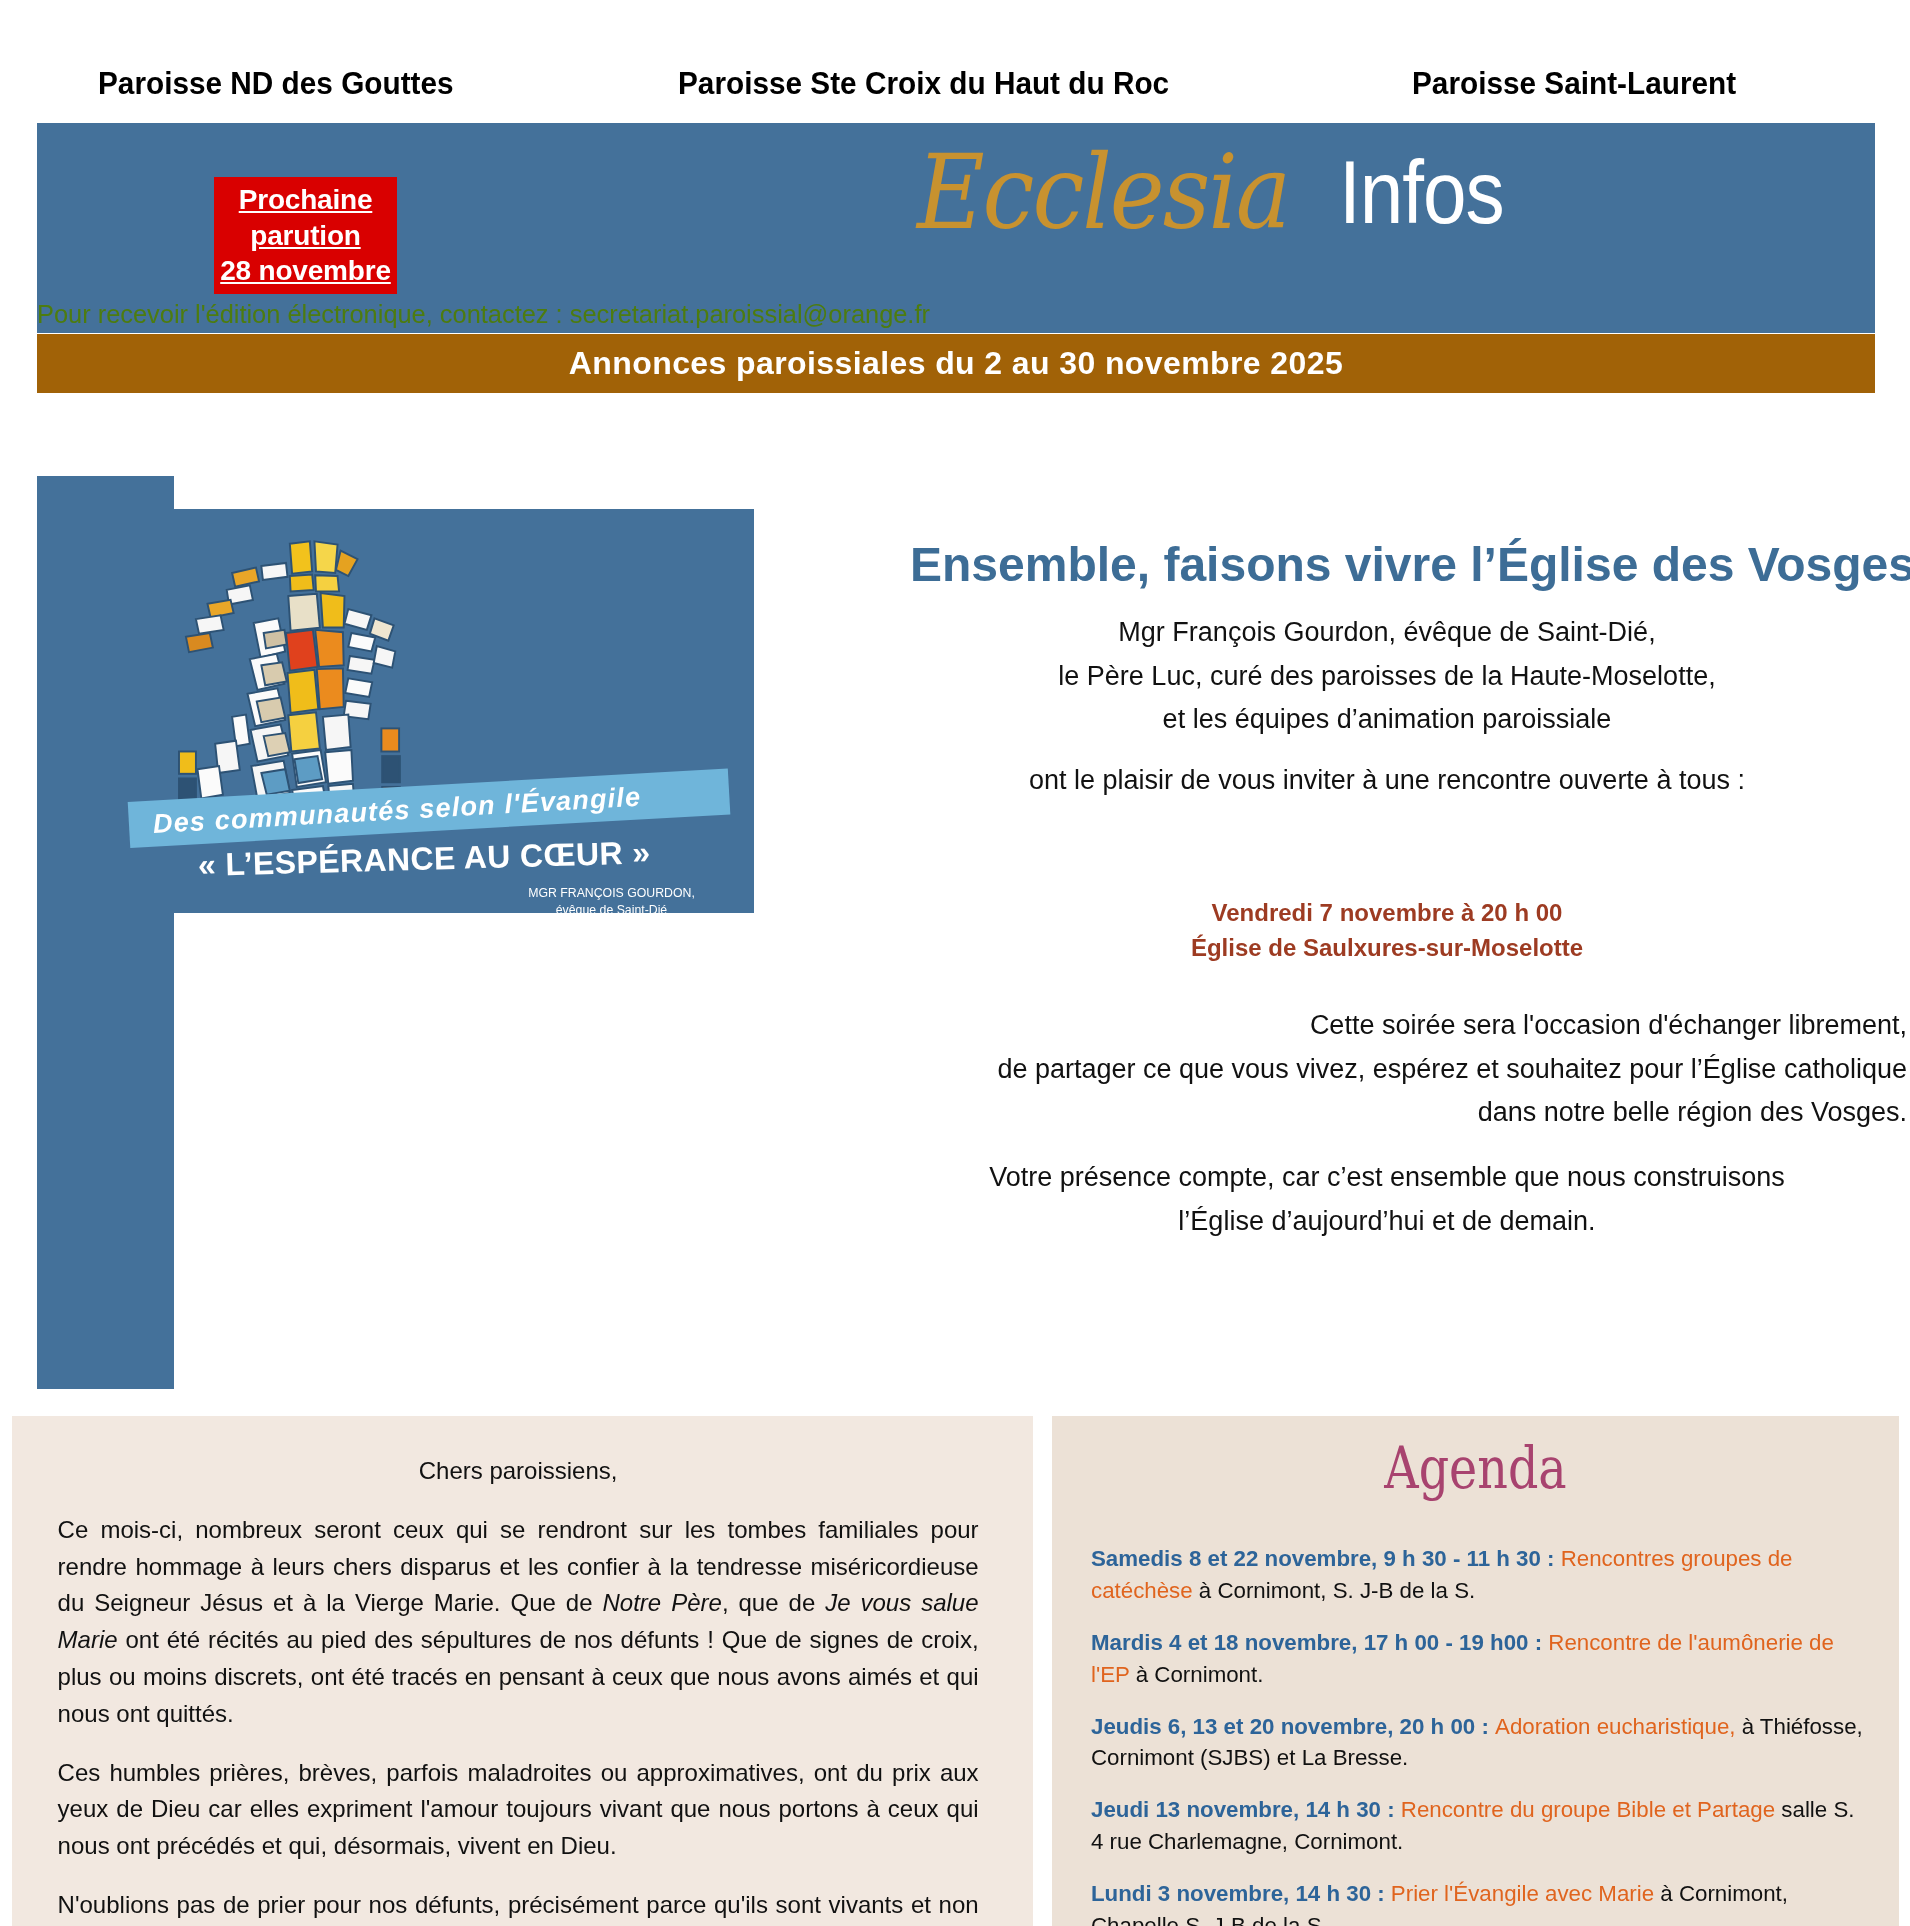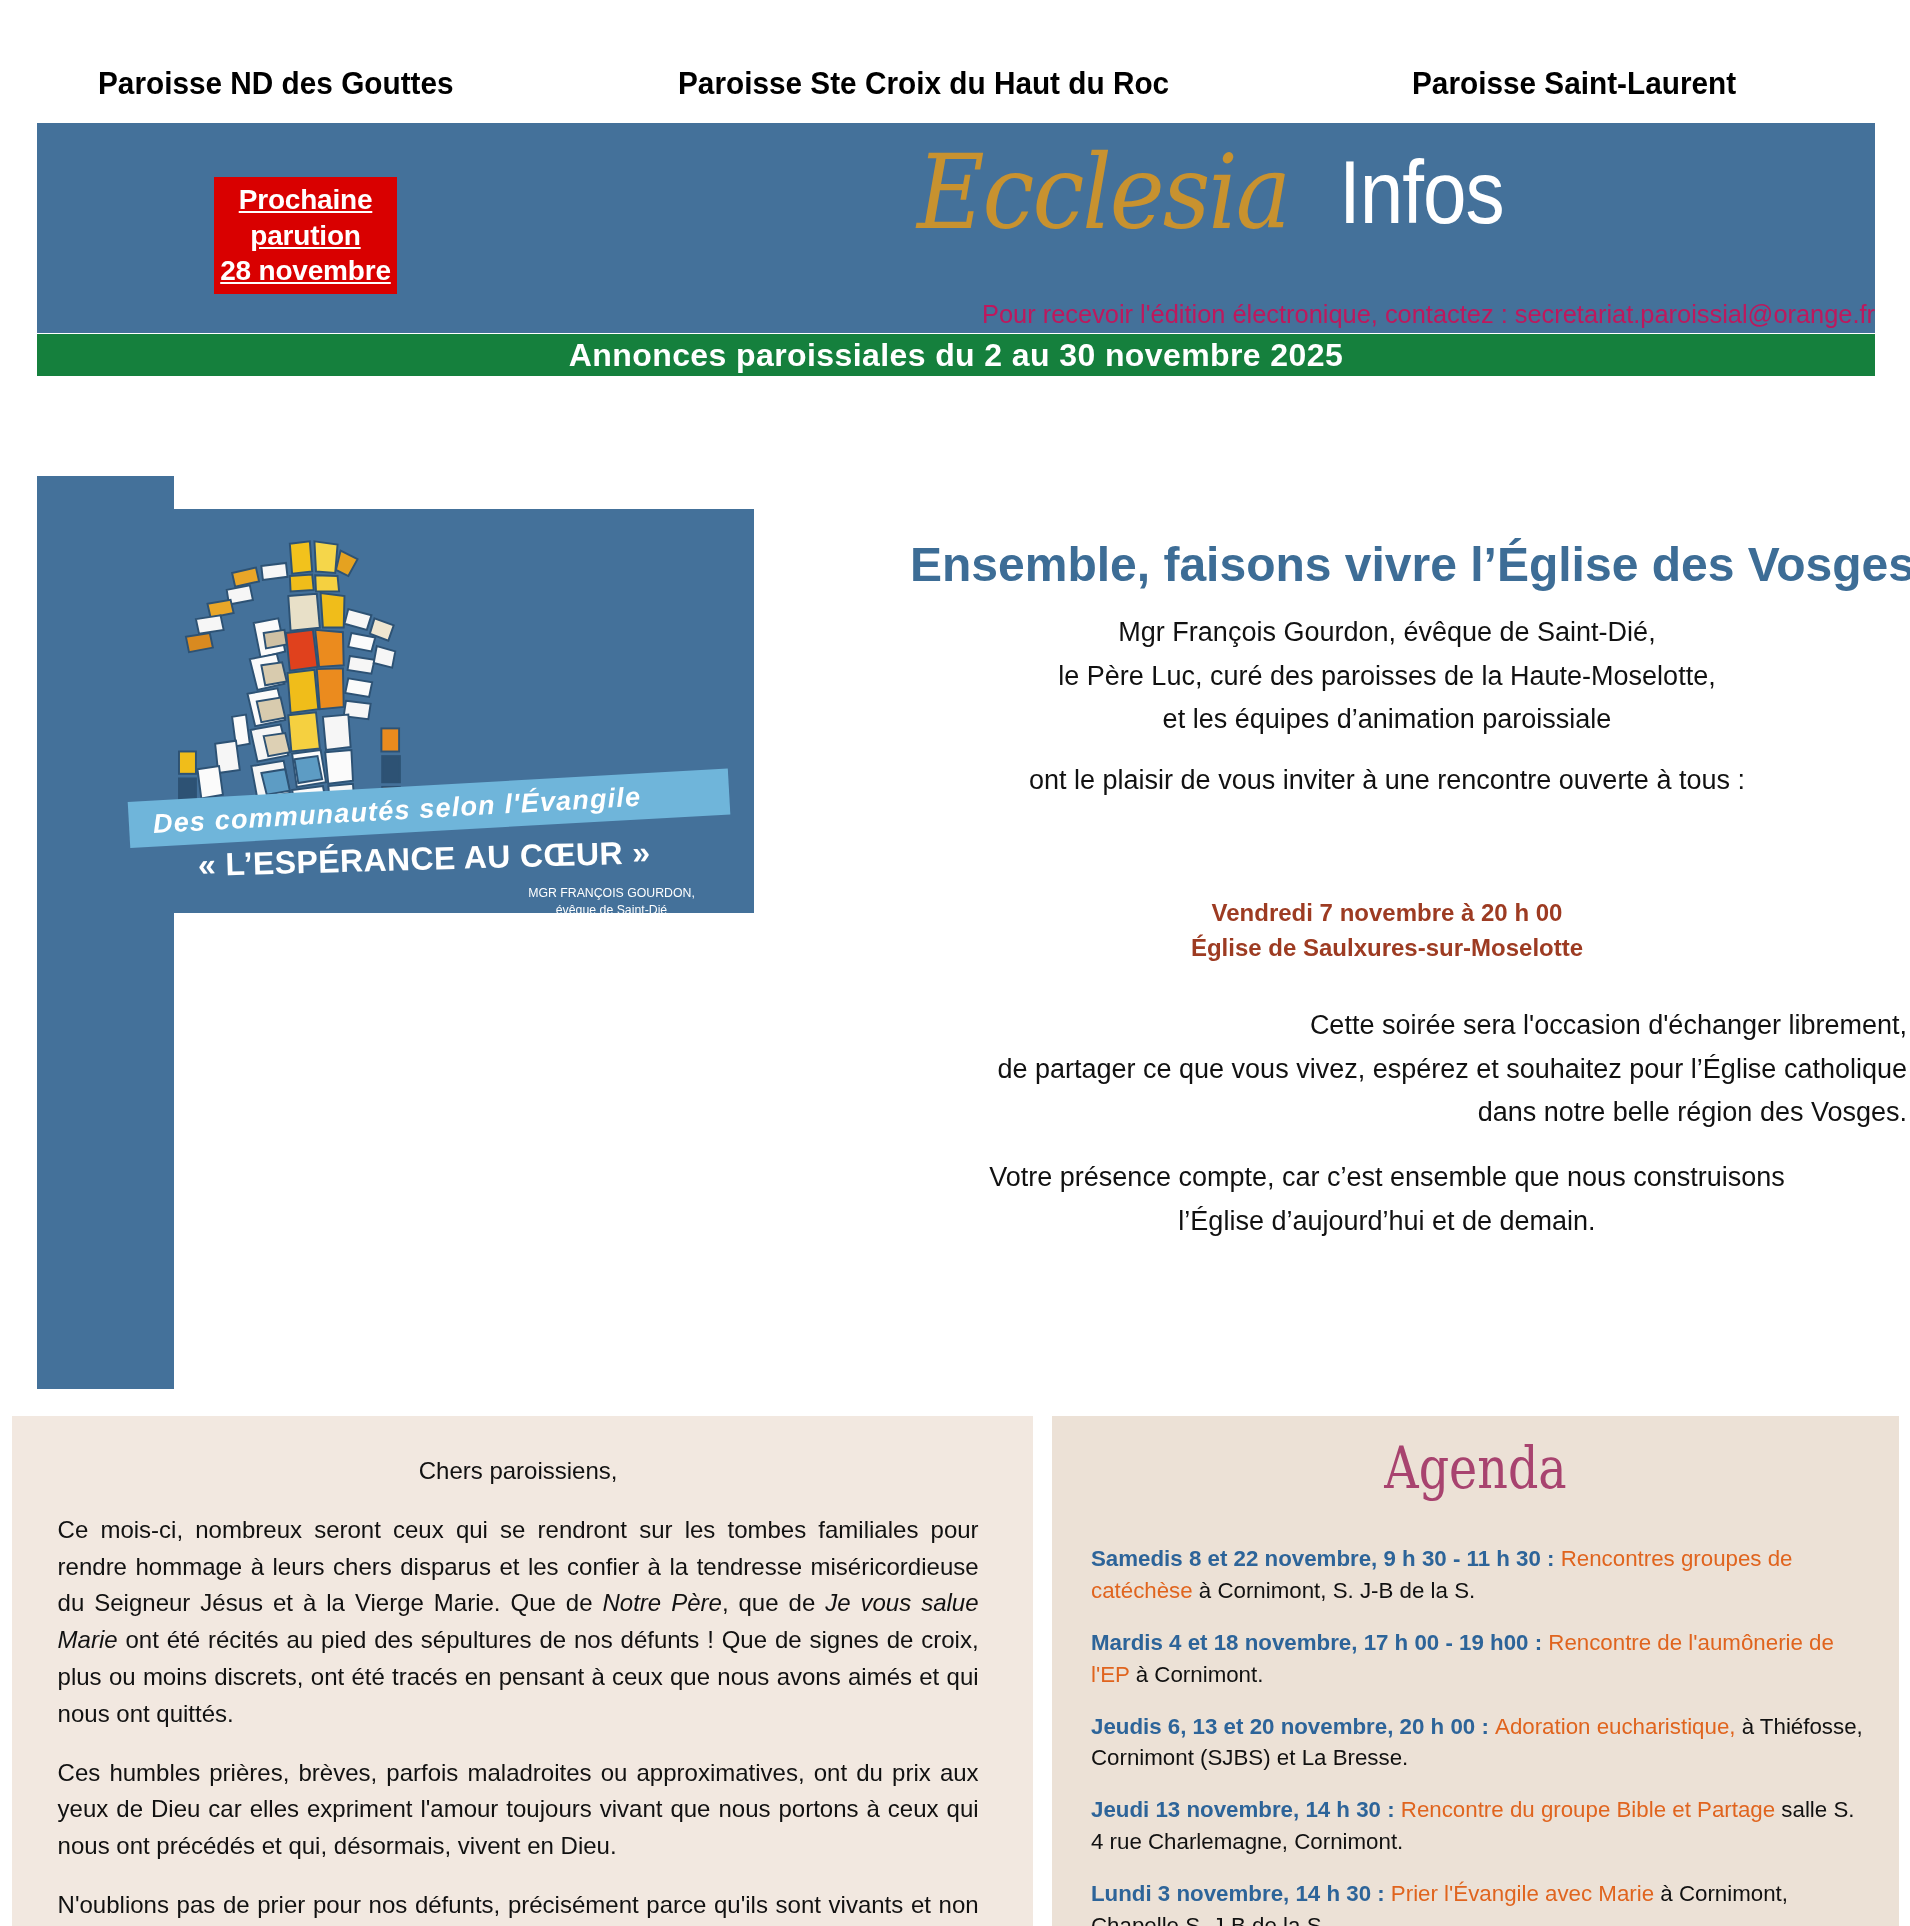--- a/index.html
+++ b/index.html
@@ -53,27 +53,27 @@
     transform:scaleX(0.9);transform-origin:left bottom;
   }
   .masthead .infos{
     font-family:"Liberation Sans", sans-serif;
     font-size:89px;line-height:1;color:#ffffff;font-weight:normal;
     margin-left:8.5px;letter-spacing:-1.2px;
     transform:scaleX(0.88);transform-origin:left bottom;
   }
   .email-line{
     position:absolute;left:37px;top:300px;width:1838px;
-    text-align:right;color:#be185d;font-size:25.4px;
+    text-align:left;color:#4d7c0f;font-size:25.4px;
   }
 
   
   .tan-band{
-    position:absolute;left:37px;top:334px;width:1838px;height:42px;
-    background:#15803d;
+    position:absolute;left:37px;top:334px;width:1838px;height:59px;
+    background:#a16207;
     display:flex;align-items:center;justify-content:center;
   }
   .tan-band .txt{
     color:#ffffff;font-weight:bold;font-size:32px;letter-spacing:0.4px;
   }
 
   
   .feature{
     position:absolute;left:0;top:393px;width:1911px;height:1009px;
     background:#ffffff;

